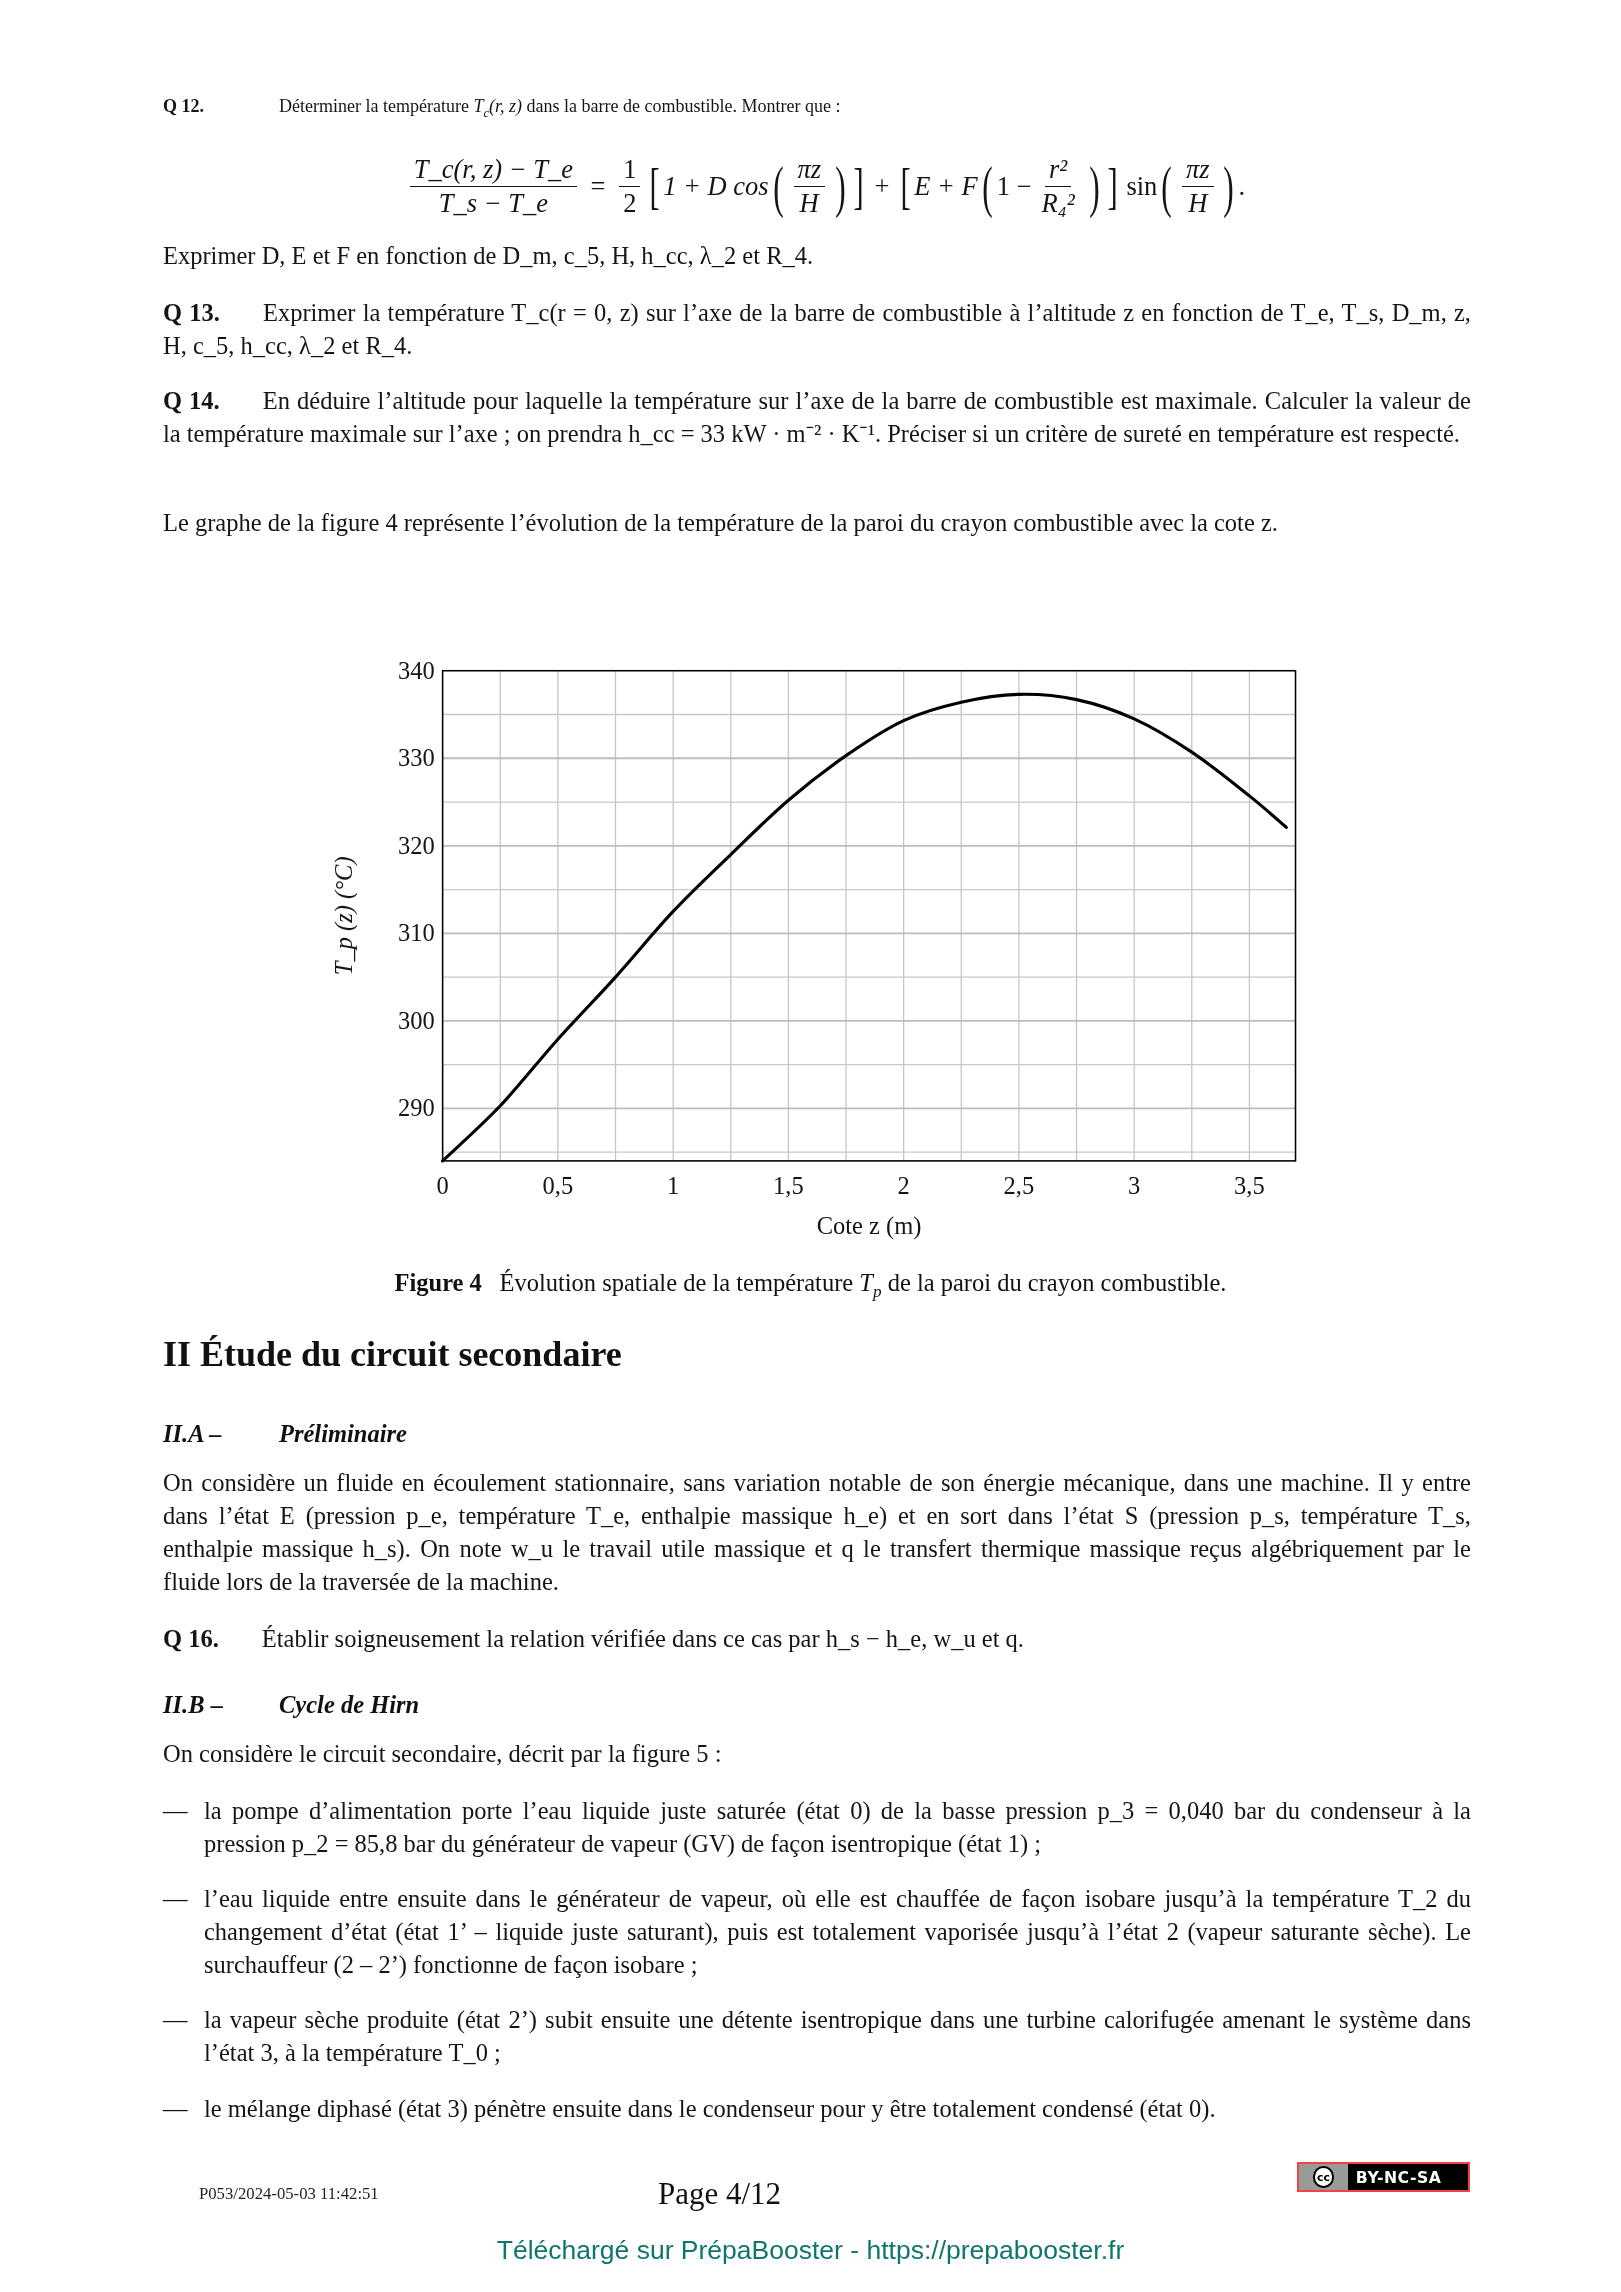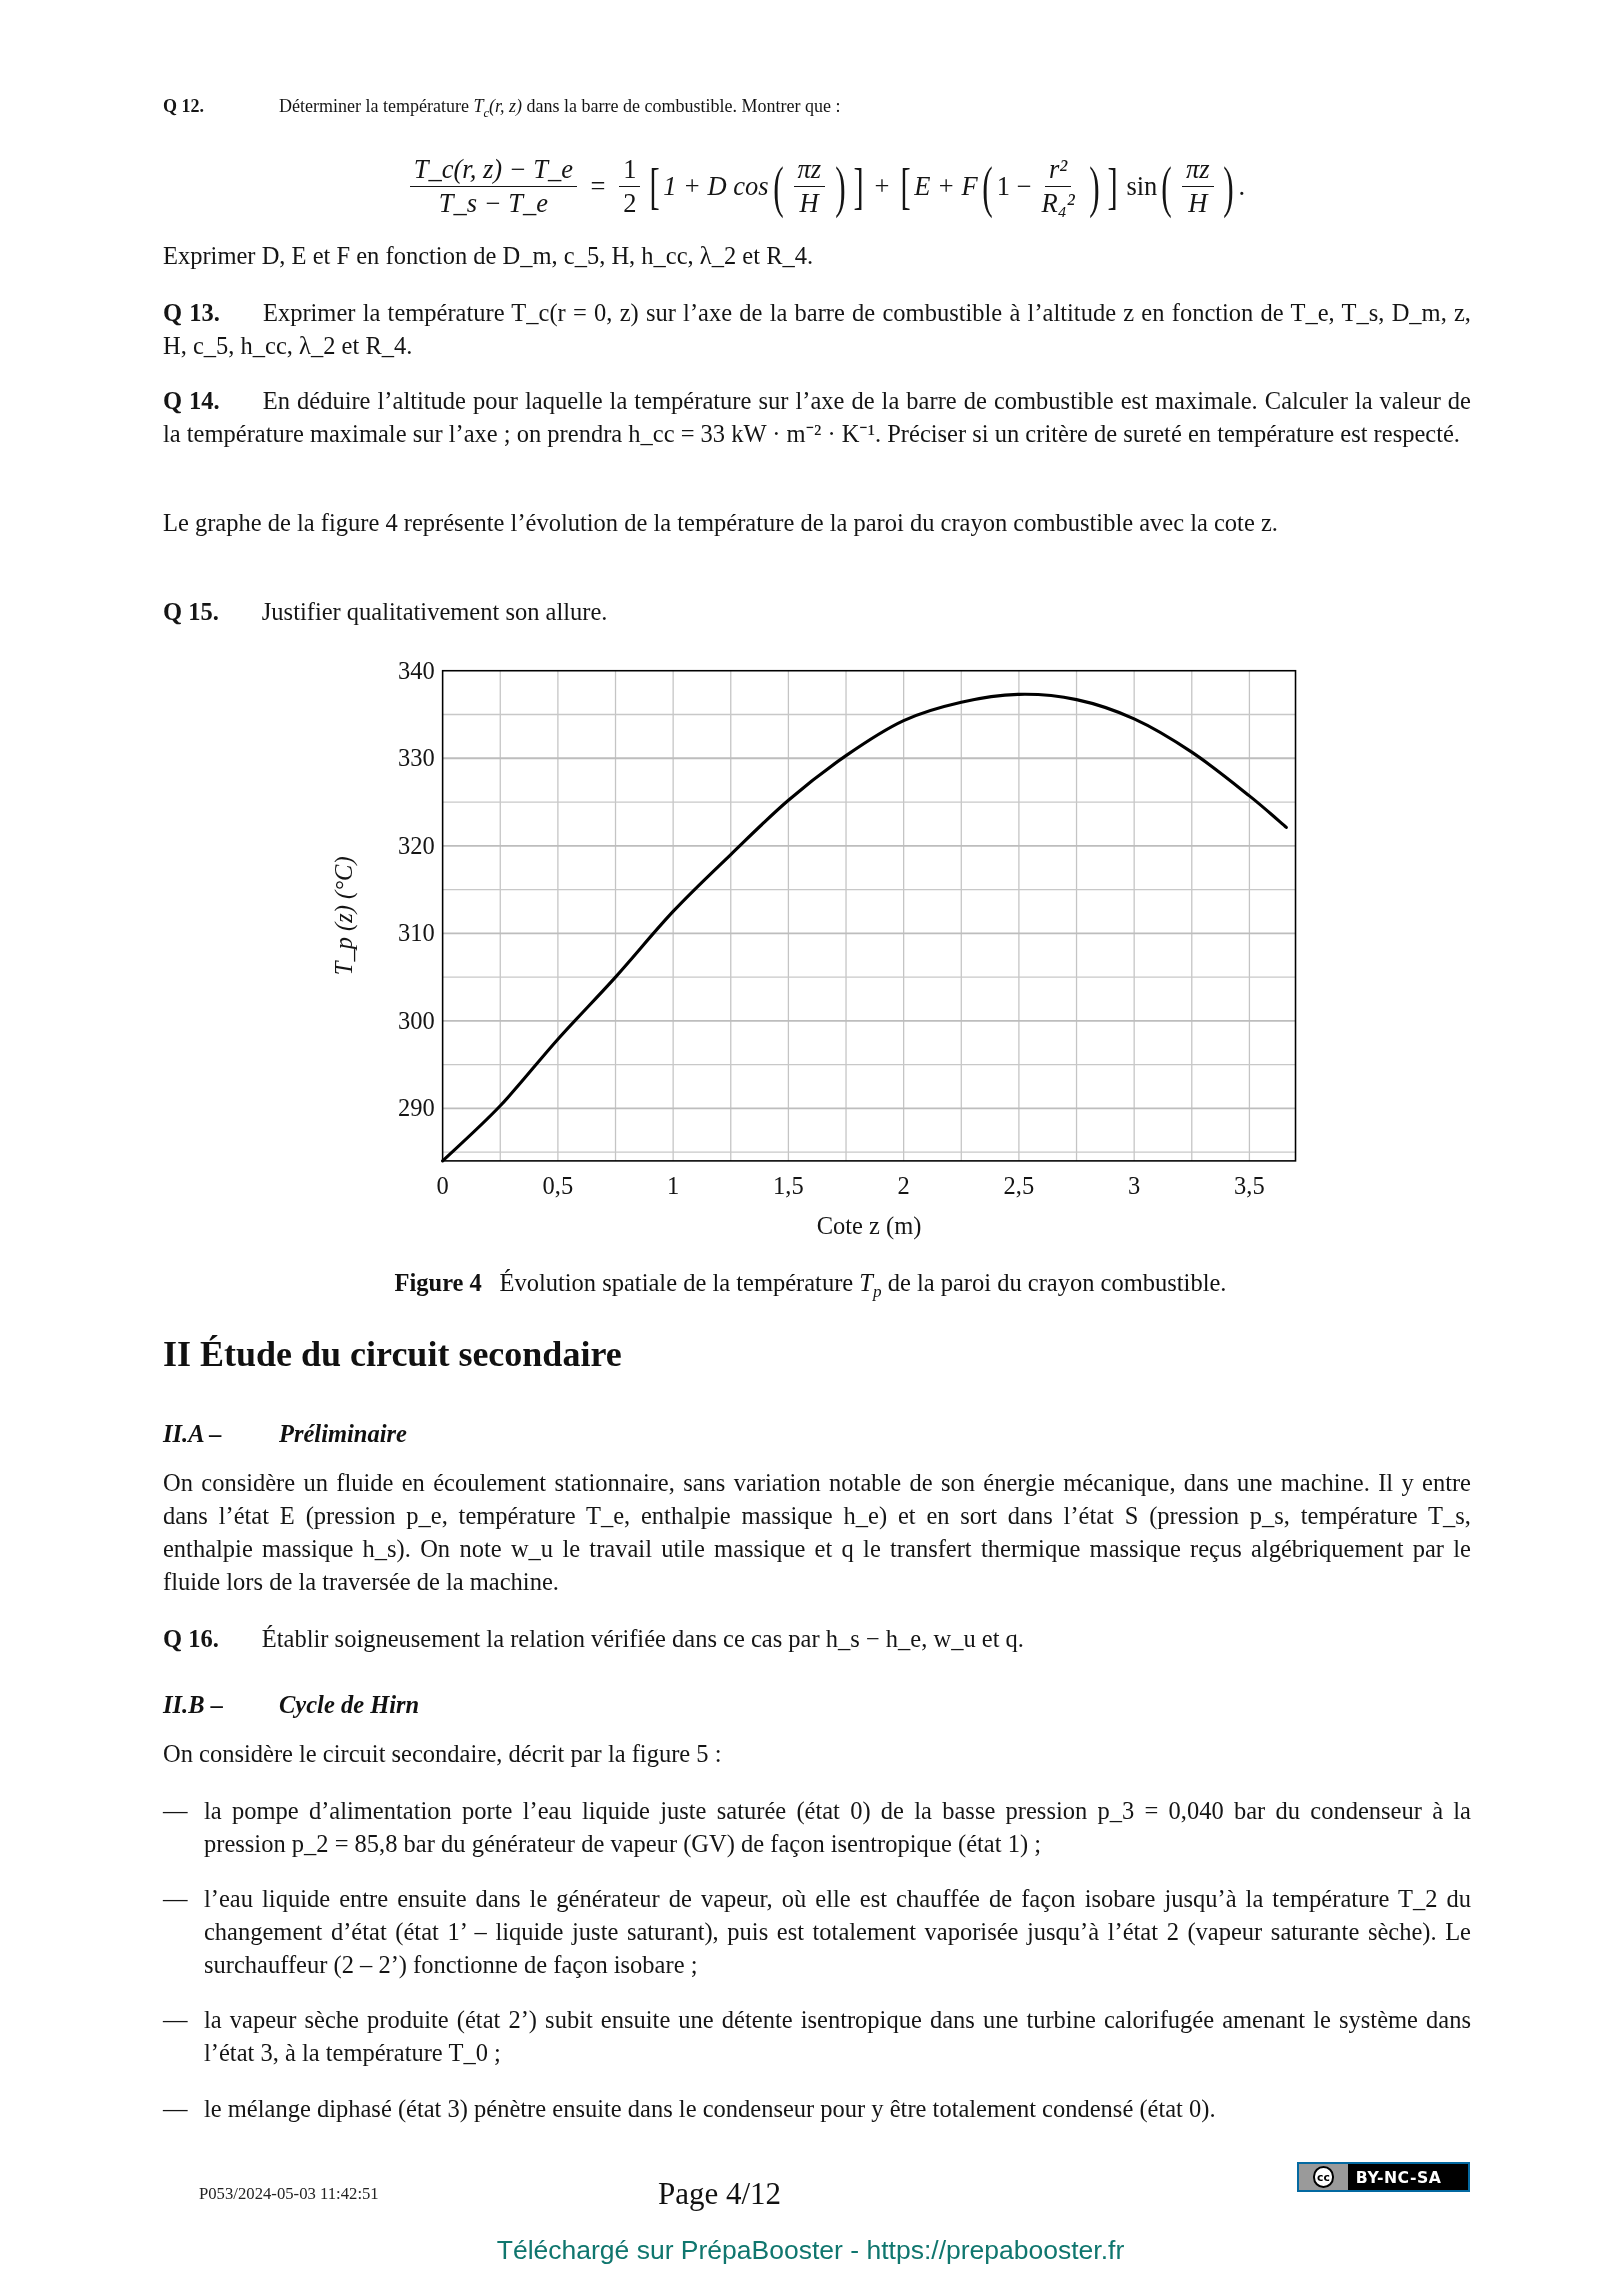--- a/index.html
+++ b/index.html
@@ -21,21 +21,21 @@
   .section { position: absolute; left: 163px; top: 1333px; font-family: "Liberation Serif", serif; font-weight: bold; font-size: 36px; }
   .subsec { position: absolute; left: 163px; font-family: "Liberation Serif", serif; font-weight: bold; font-style: italic; font-size: 24.5px; margin-top: 9px; }
   .subsec .lbl { display: inline-block; width: 116px; }
   .bullet { position: absolute; left: 163px; width: 1308px; font-family: "Liberation Serif", serif; font-size: 24.5px; line-height: 33px; color: #151515; }
   .bullet .dash { position: absolute; left: 0; top: 0; }
   .bullet .body { margin-left: 41px; text-align: justify; display: block; }
   .caption { position: absolute; left: 0; width: 1621px; top: 1269px; text-align: center; font-family: "Liberation Serif", serif; font-size: 24.5px; }
   .caption b { margin-right: 17.6px; }
   .footer-left { position: absolute; left: 163px; top: 2184px; font-family: "Liberation Serif", serif; font-size: 16.7px; color: #222; margin-left: 36px; }
   .footer-center { position: absolute; left: 0; width: 1439px; text-align: center; top: 2176px; font-family: "Liberation Serif", serif; font-size: 31px; }
-  .cc-badge { position: absolute; left: 1297px; top: 2162px; width: 173px; height: 30px; background: #000; border: 2px solid #0369a1; box-sizing: border-box; display: flex; align-items: center; }
+  .cc-badge { position: absolute; left: 1297px; top: 2162px; width: 173px; height: 30px; background: #000; border: 2px solid #ef4444; box-sizing: border-box; display: flex; align-items: center; }
   .cc-badge .cc-left { width: 49px; height: 26.5px; background: #9a9a9a; display: flex; align-items: center; justify-content: center; }
   .cc-badge .cc-circle { width: 21.6px; height: 21.6px; border-radius: 50%; background: #fff; border: 2px solid #000; font-family: "DejaVu Sans", sans-serif; font-weight: bold; font-size: 10.8px; display: flex; align-items: center; justify-content: center; color: #000; box-sizing: border-box; }
   .cc-badge .cc-text { color: #fff; font-family: "DejaVu Sans", sans-serif; font-weight: bold; font-size: 15.7px; margin-left: 7.8px; letter-spacing: 0.5px; }
   .download { position: absolute; left: 0; width: 1621px; top: 2235px; text-align: center; font-family: "Liberation Sans", sans-serif; font-size: 26.5px; color: #0f766e; }
   #chart { position: absolute; left: 323px; top: 657px; }
   .axis-text { font-family: "Liberation Serif", serif; font-size: 25px; fill: #151515; }
 </style>
 </head>
 <body>
 
@@ -90,23 +90,20 @@
   <div class="para" style="top:296px;">
     <span class="q">Q 13.</span><span>Exprimer la température T_c(r = 0, z) sur l’axe de la barre de combustible à l’altitude z en fonction de T_e, T_s, D_m, z, H, c_5, h_cc, λ_2 et R_4.</span>
   </div>
 
   <div class="para" style="top:384px;">
     <span class="q">Q 14.</span><span>En déduire l’altitude pour laquelle la température sur l’axe de la barre de combustible est maximale. Calculer la valeur de la température maximale sur l’axe ; on prendra h_cc = 33 kW · m⁻² · K⁻¹. Préciser si un critère de sureté en température est respecté.</span>
   </div>
 
   <div class="para" style="top:506px;">Le graphe de la figure 4 représente l’évolution de la température de la paroi du crayon combustible avec la cote z.</div>
 
-  <div class="para" style="top:595px;">
-    <span class="q">Q 15.</span><span>Justifier qualitativement son allure.</span>
-  </div>
 
   <svg id="chart" width="1000" height="598" viewBox="0 0 1020 610">
     <g id="grid-minor">
         <line x1="180.78378378378378" x2="180.78378378378378" y1="14" y2="514" stroke="#c4c4c4" stroke-width="1.3"></line>
         <line x1="239.56756756756755" x2="239.56756756756755" y1="14" y2="514" stroke="#c4c4c4" stroke-width="1.3"></line>
         <line x1="298.35135135135135" x2="298.35135135135135" y1="14" y2="514" stroke="#c4c4c4" stroke-width="1.3"></line>
         <line x1="357.1351351351351" x2="357.1351351351351" y1="14" y2="514" stroke="#c4c4c4" stroke-width="1.3"></line>
         <line x1="415.9189189189189" x2="415.9189189189189" y1="14" y2="514" stroke="#c4c4c4" stroke-width="1.3"></line>
         <line x1="474.70270270270265" x2="474.70270270270265" y1="14" y2="514" stroke="#c4c4c4" stroke-width="1.3"></line>
         <line x1="533.4864864864865" x2="533.4864864864865" y1="14" y2="514" stroke="#c4c4c4" stroke-width="1.3"></line>

